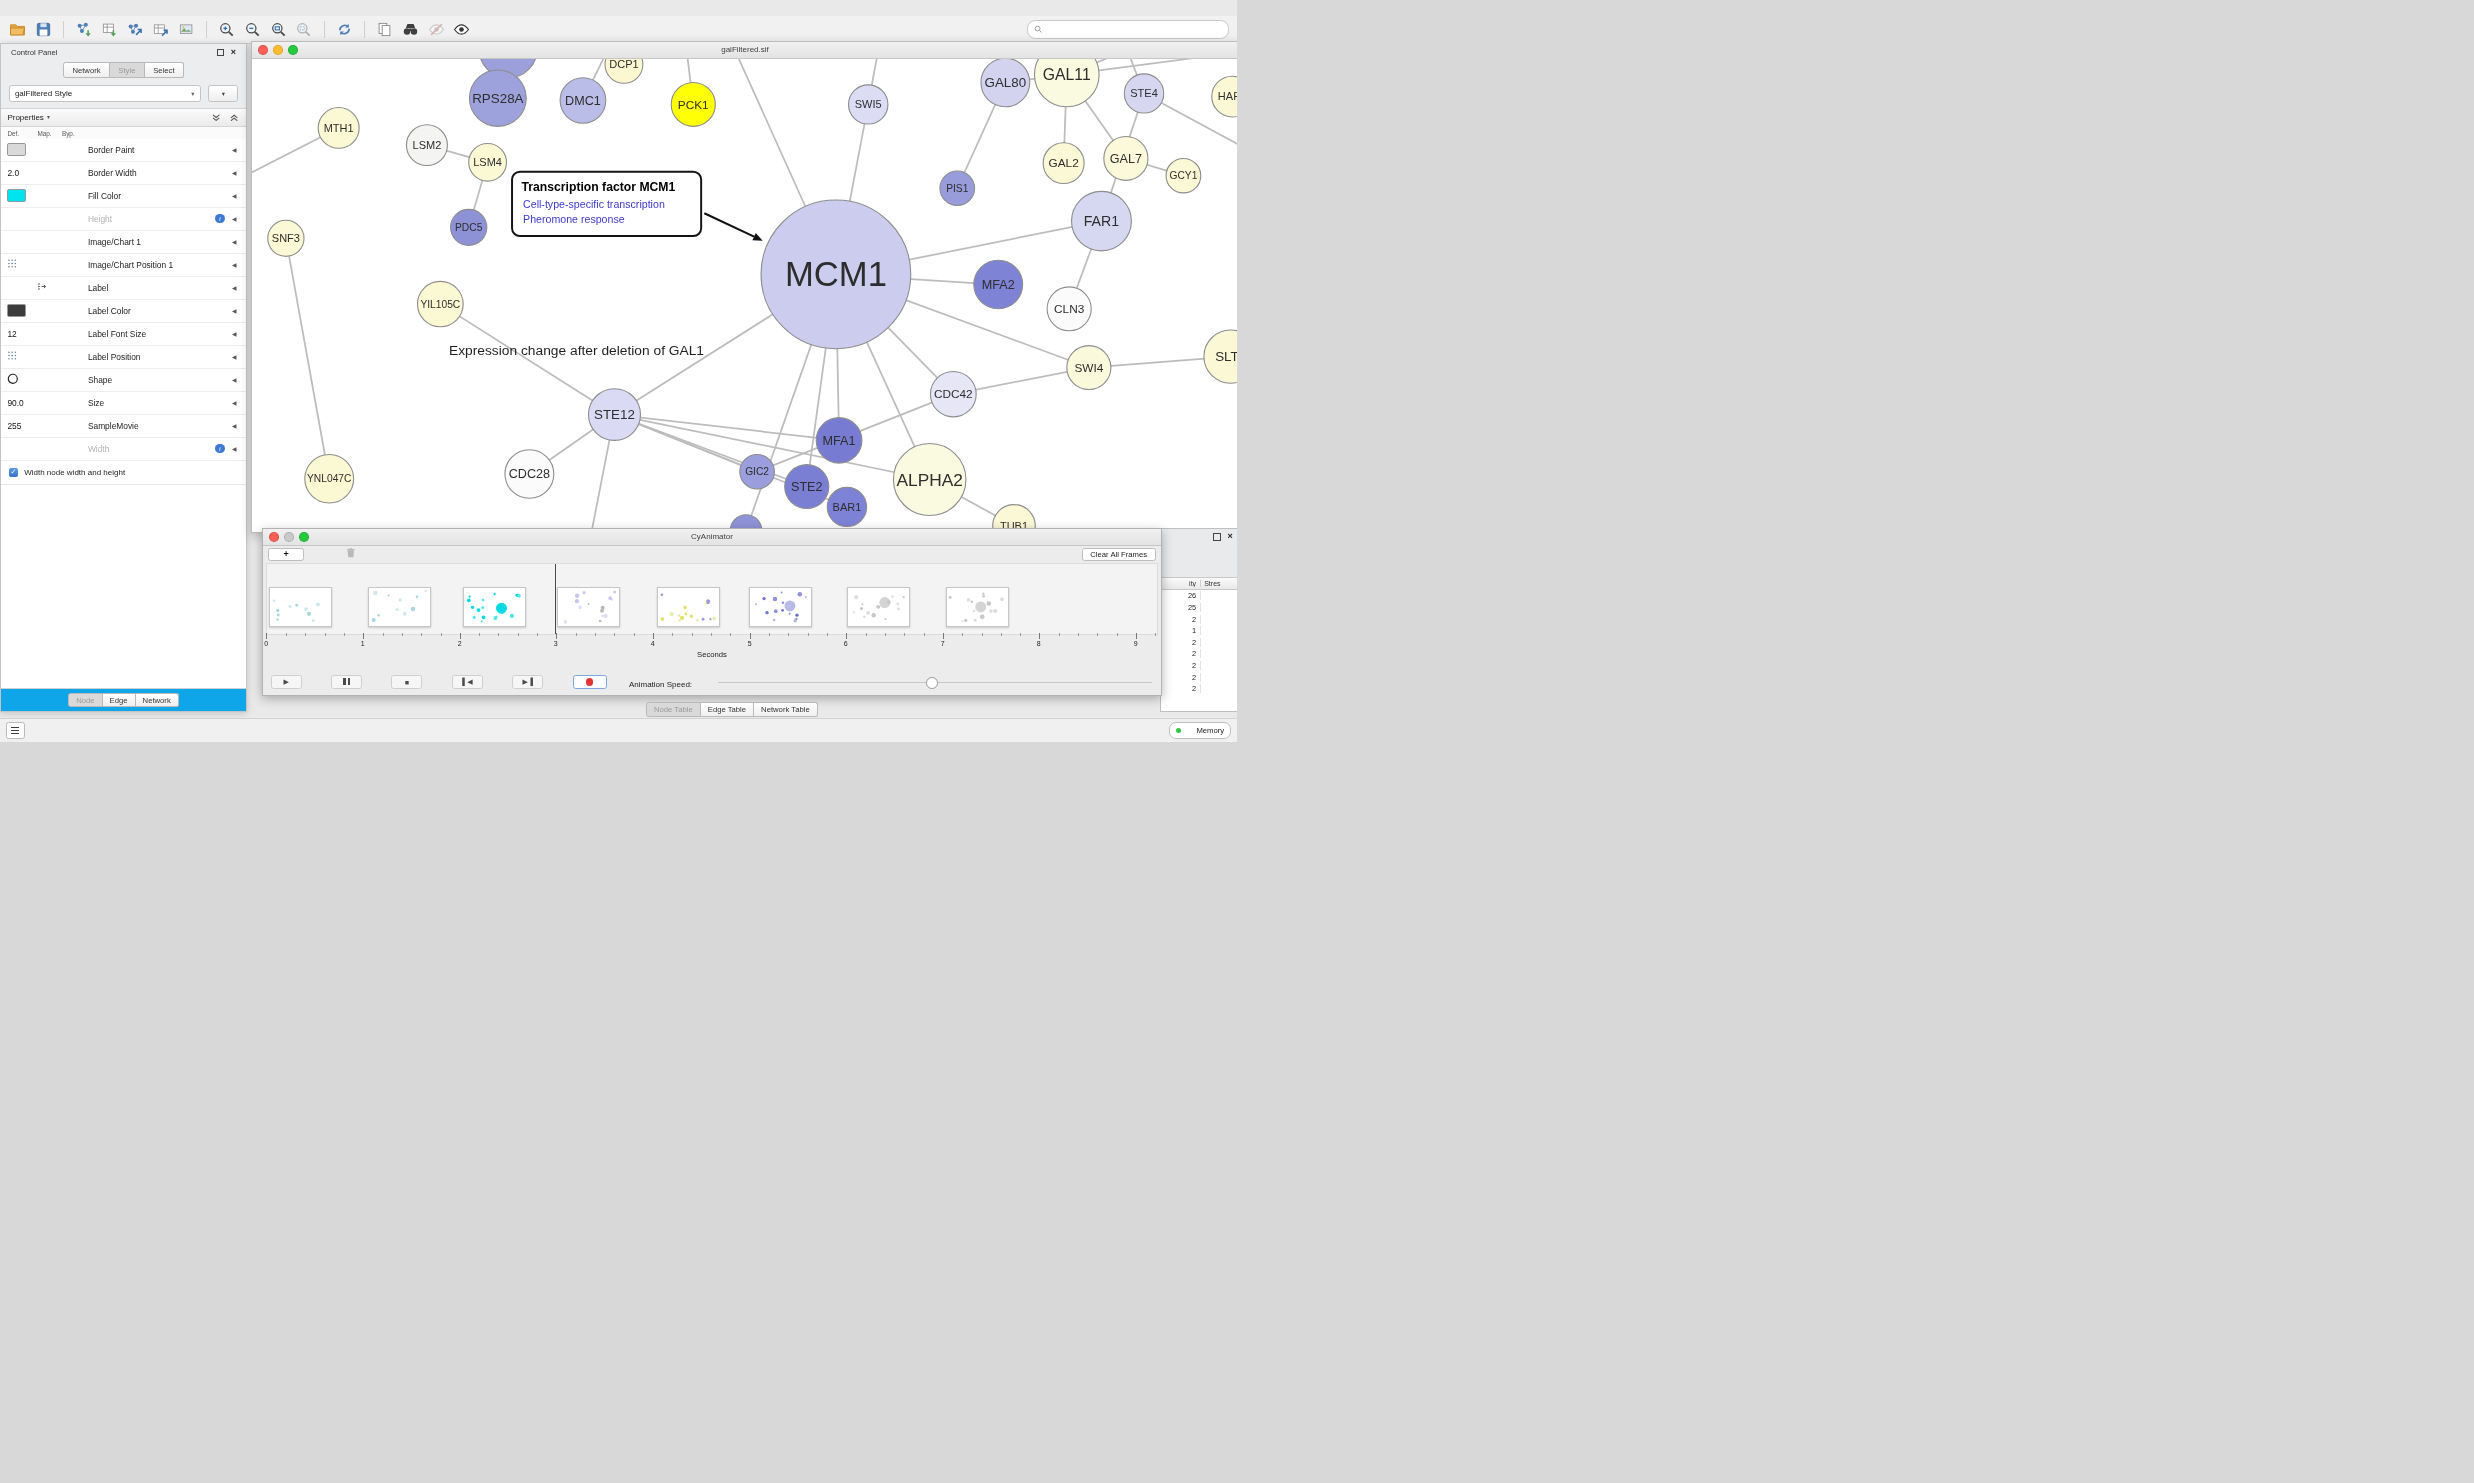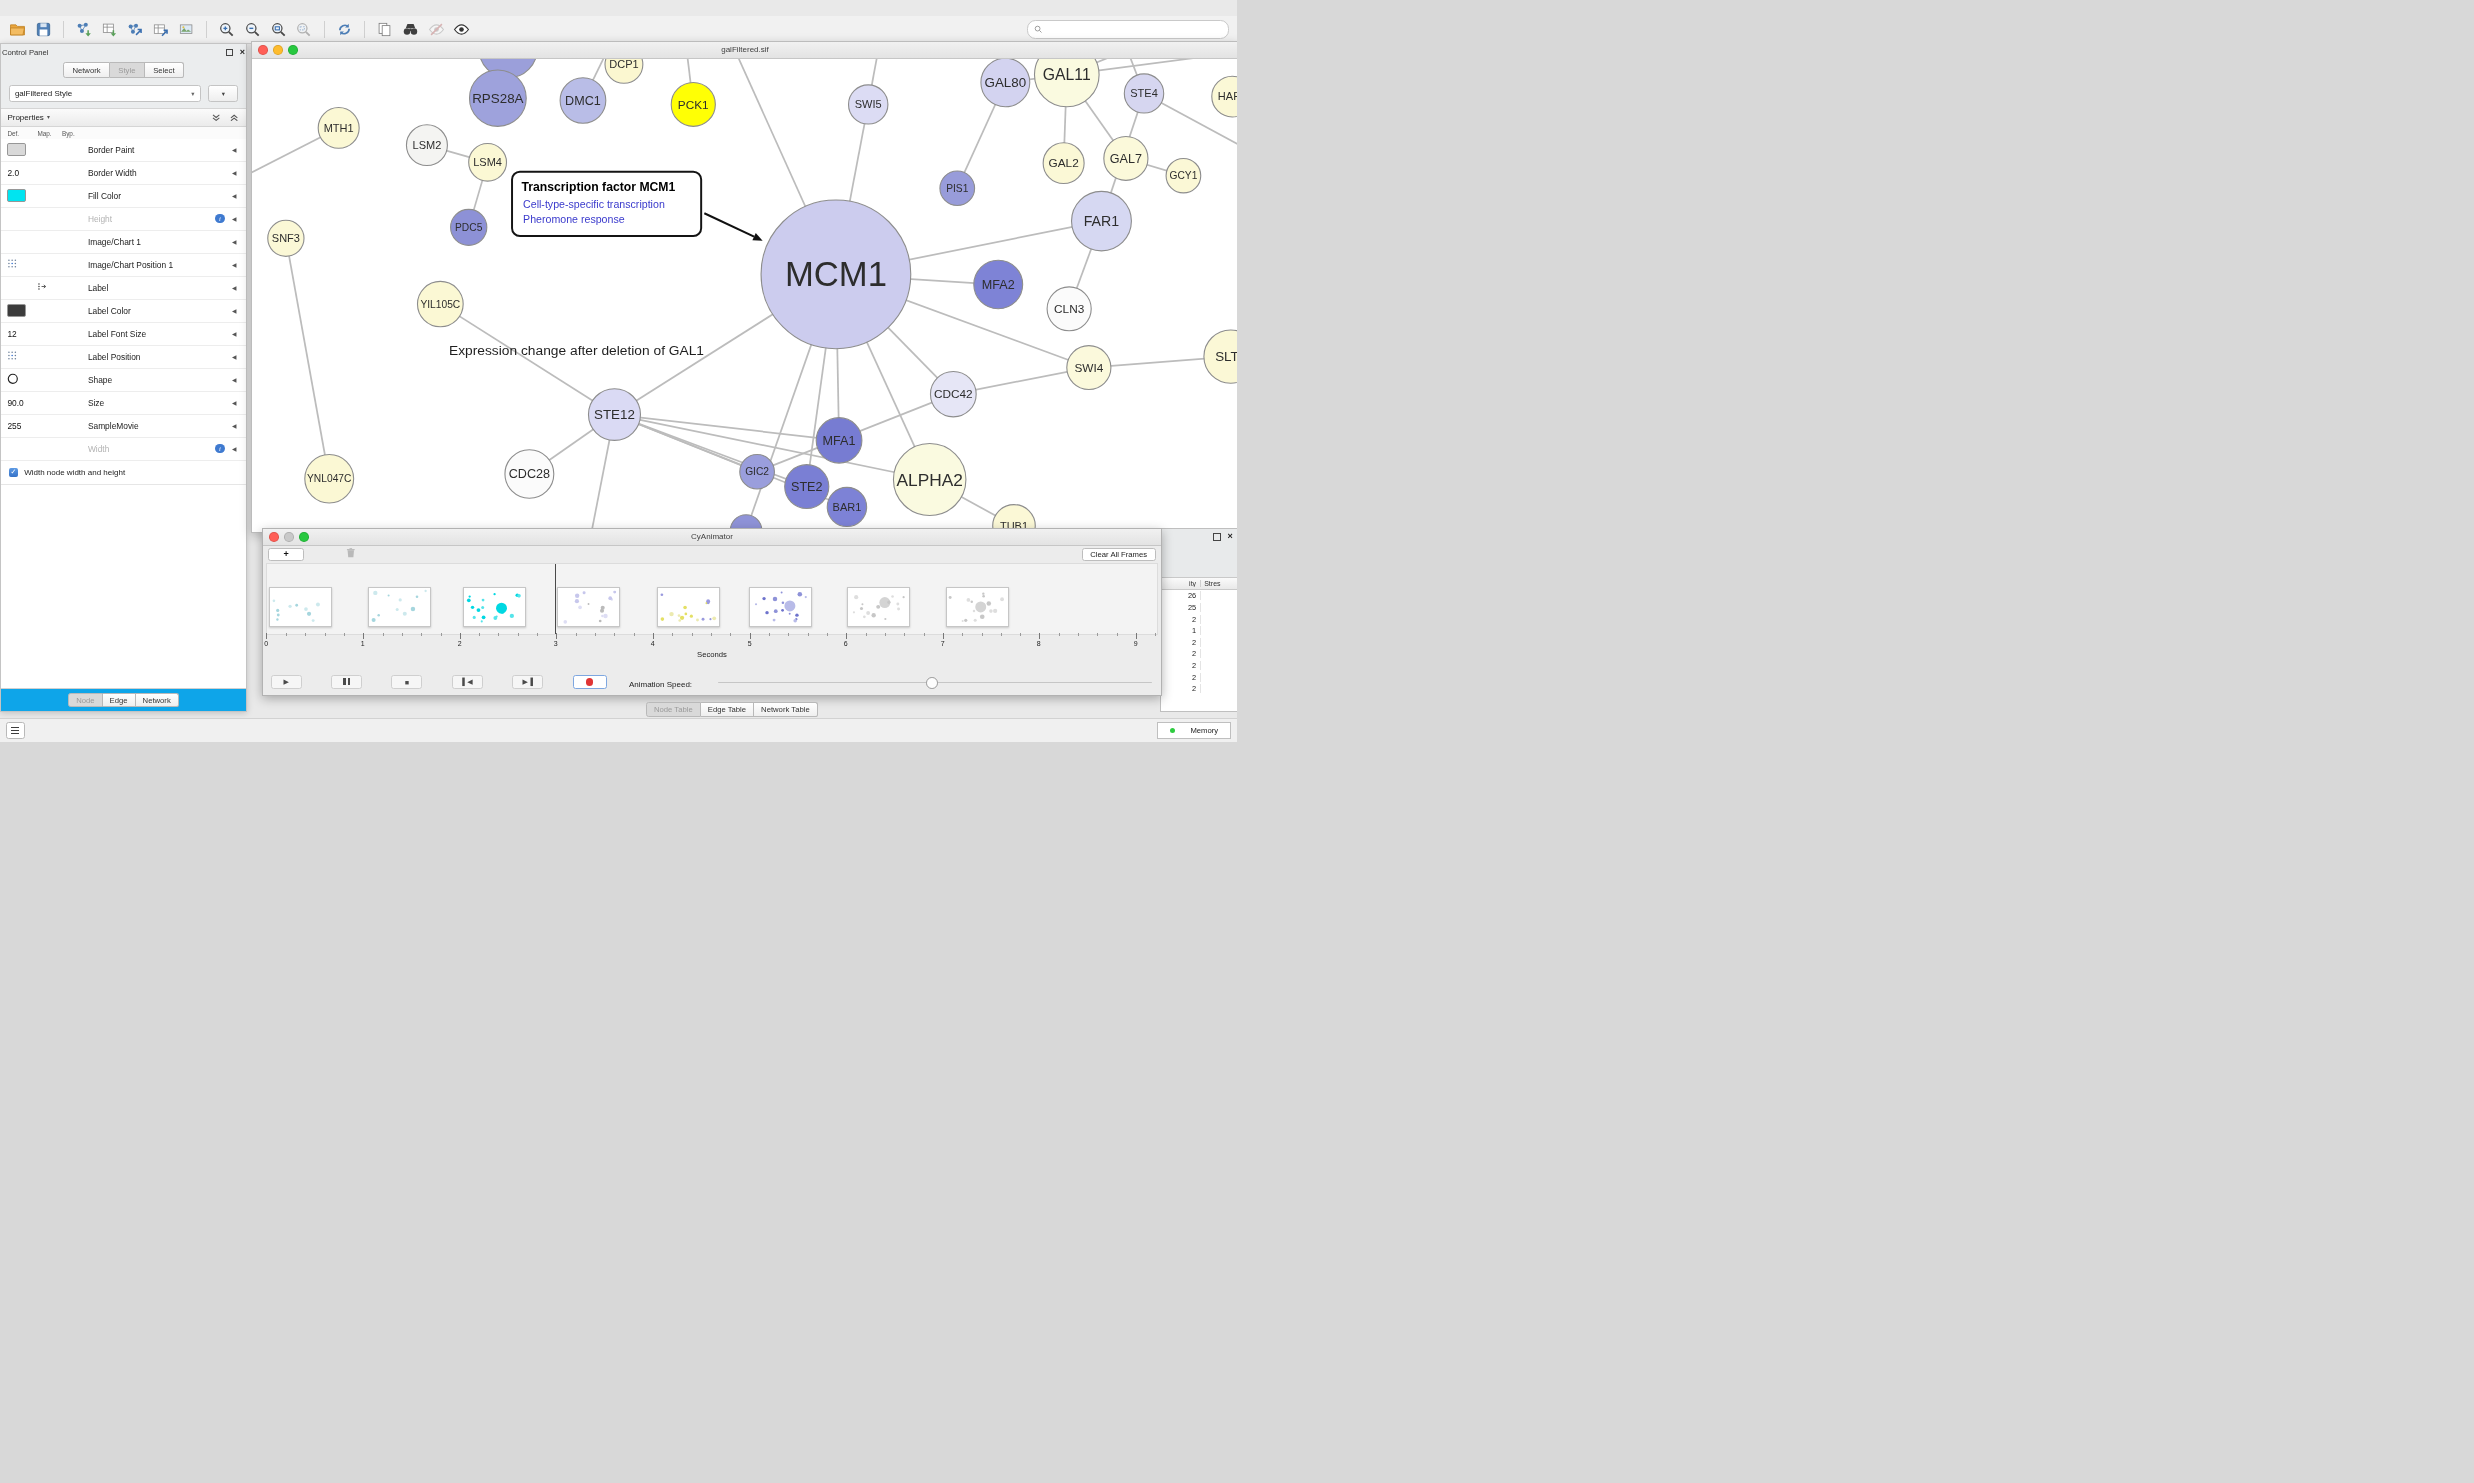--- a/index.html
+++ b/index.html
@@ -16,21 +16,21 @@
   .tbtn{width:19.3px;height:19.3px;border:none;background:transparent;display:flex;align-items:center;justify-content:center;padding:0;cursor:default;}
   .tbtn.disabled{opacity:.38;}
   .tsep{width:0.6px;height:17px;background:#d0d0d0;margin:0 3.9px;}
   .searchbox{width:188px;height:17px;border:0.6px solid #c9c9c9;border-radius:8.4px;background:#fff;
     display:flex;align-items:center;padding:0 6.4px;gap:3.9px;}
   .searchbox input{border:none;outline:none;flex:1;font-size:7.7px;background:transparent;font-family:"Liberation Sans",sans-serif;}
 
   
   .control-panel{position:absolute;left:0;top:43px;width:245px;height:667px;background:#ebedee;
     border:0.6px solid #c4c4c4;box-shadow:0 1.3px 6.4px rgba(0,0,0,.18);display:flex;flex-direction:column;}
-  .cp-header{height:17px;display:flex;align-items:center;padding:0 1px;font-size:7.7px;color:#333;}
+  .cp-header{height:17px;display:flex;align-items:center;padding:0 10px;font-size:7.7px;color:#333;}
   .spacer{flex:1;}
   .mini-float{width:5.8px;height:5.8px;border:1px solid #444;display:inline-block;margin-right:6.4px;}
   .mini-close{font-size:9px;font-weight:bold;color:#222;line-height:1;}
   .cp-tabs{display:flex;justify-content:center;margin:1.3px 0 2.6px;}
   .seg{border:0.6px solid #b9b9b9;border-left-width:0;background:linear-gradient(#ffffff,#efefef);
     font-size:7.7px;padding:2.6px 8.4px;color:#333;}
   .seg:first-child{border-left-width:0.6px;border-radius:2.6px 0 0 2.6px;}
   .seg:last-child{border-radius:0 2.6px 2.6px 0;}
   .seg.selected{background:#d9d9d9;color:#9b9b9b;}
   .seg.small{padding:1.9px 7px;font-size:7.7px;}
@@ -129,22 +129,22 @@
   .slider .track{position:absolute;top:6.4px;left:0;right:0;height:1.9px;background:#c6c6c6;border-radius:1.3px;}
   .slider .knob{position:absolute;top:1.9px;width:9.7px;height:9.7px;border-radius:50%;background:#fdfdfd;border:0.6px solid #999;}
 
   
   .table-tabs{position:absolute;left:646px;top:702px;display:flex;}
   .statusbar{position:absolute;left:0;right:0;bottom:0;height:23px;background:#f0f0f0;border-top:0.6px solid #d2d2d2;
     display:flex;align-items:center;padding:0 5.8px;}
   .list-btn{width:17px;height:15.5px;border:0.6px solid #b9b9b9;border-radius:2.6px;background:#fff;
     display:flex;flex-direction:column;align-items:center;justify-content:center;gap:1.6px;}
   .list-btn i{display:block;width:8.4px;height:1.2px;background:#3d3d3d;}
-  .memory-btn{margin-left:auto;height:15px;border:0.6px solid #bfbfbf;border-radius:0;background:#fff;
-    display:flex;align-items:center;gap:15px;padding:0 12px;font-size:7.7px;color:#222;}
+  .memory-btn{margin-left:auto;height:15px;border:0.6px solid #bfbfbf;border-radius:7px;background:#fff;
+    display:flex;align-items:center;gap:15px;padding:0 6px;font-size:7.7px;color:#222;}
   .mem-dot{width:5.8px;height:5.8px;border-radius:50%;background:#2ecc40;display:inline-block;}
 </style>
 </head>
 <body>
 
 <div class="screen">
 
 
   <div class="toolbar">
     <div id="toolbar-icons">

